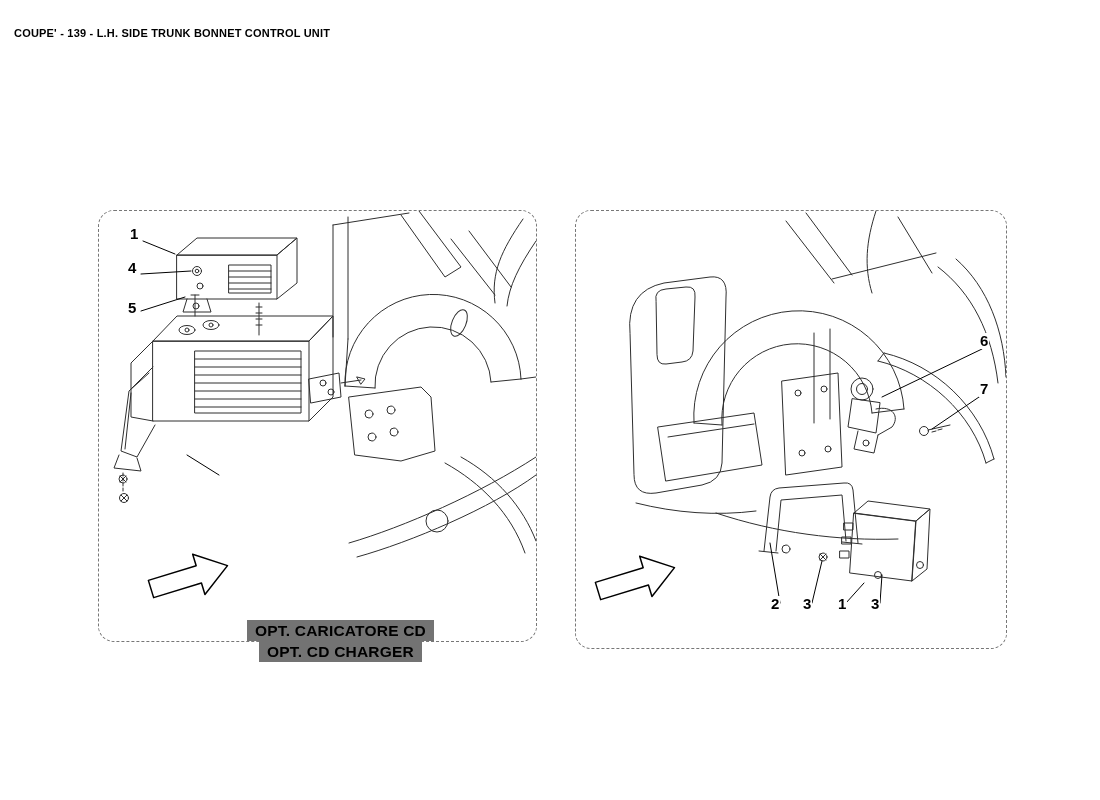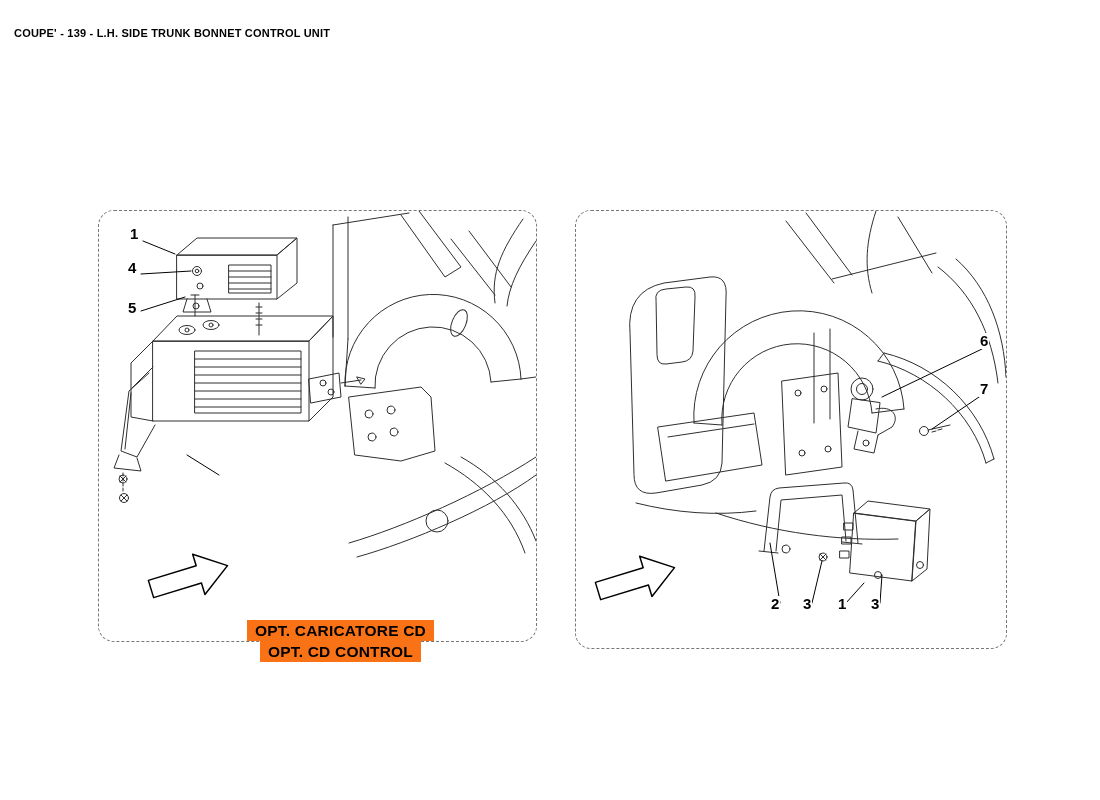--- a/index.html
+++ b/index.html
@@ -61,21 +61,21 @@
     left: 98px;
     top: 620px;
     width: 437px;
     text-align: center;
     z-index: 4;
     font-weight: bold;
     font-size: 15.5px;
     line-height: 21px;
     letter-spacing: 0.2px;
   }
-  .caption span { display: inline-block; background: #f97316; padding: 0 8px; margin-left: 48px; }
+  .caption span { display: inline-block; background: #737373; padding: 0 8px; margin-left: 48px; }
 
   
   .art path, .art circle, .art ellipse, .art rect, .art polygon, .art line {
     fill: none;
     stroke: #2f2f2f;
     stroke-width: 1;
     stroke-linecap: round;
     stroke-linejoin: round;
   }
   .art .leader path { stroke: #000; stroke-width: 1; }
@@ -269,21 +269,21 @@
     </svg>
   </div>
 
   <div class="num" style="left:129px; top:226px;">1</div>
   <div class="num" style="left:127px; top:260px;">4</div>
   <div class="num" style="left:127px; top:300px;">5</div>
 
 
   <div class="caption">
     <span>OPT. CARICATORE CD</span><br>
-    <span>OPT. CD CONTROL</span>
+    <span>OPT. CD CHARGER</span>
   </div>
 
   <div class="num" style="left:979px; top:333px;">6</div>
   <div class="num" style="left:979px; top:381px;">7</div>
   <div class="num" style="left:770px; top:596px;">2</div>
   <div class="num" style="left:802px; top:596px;">3</div>
   <div class="num" style="left:837px; top:596px;">1</div>
   <div class="num" style="left:870px; top:596px;">3</div>
 
 </div>

